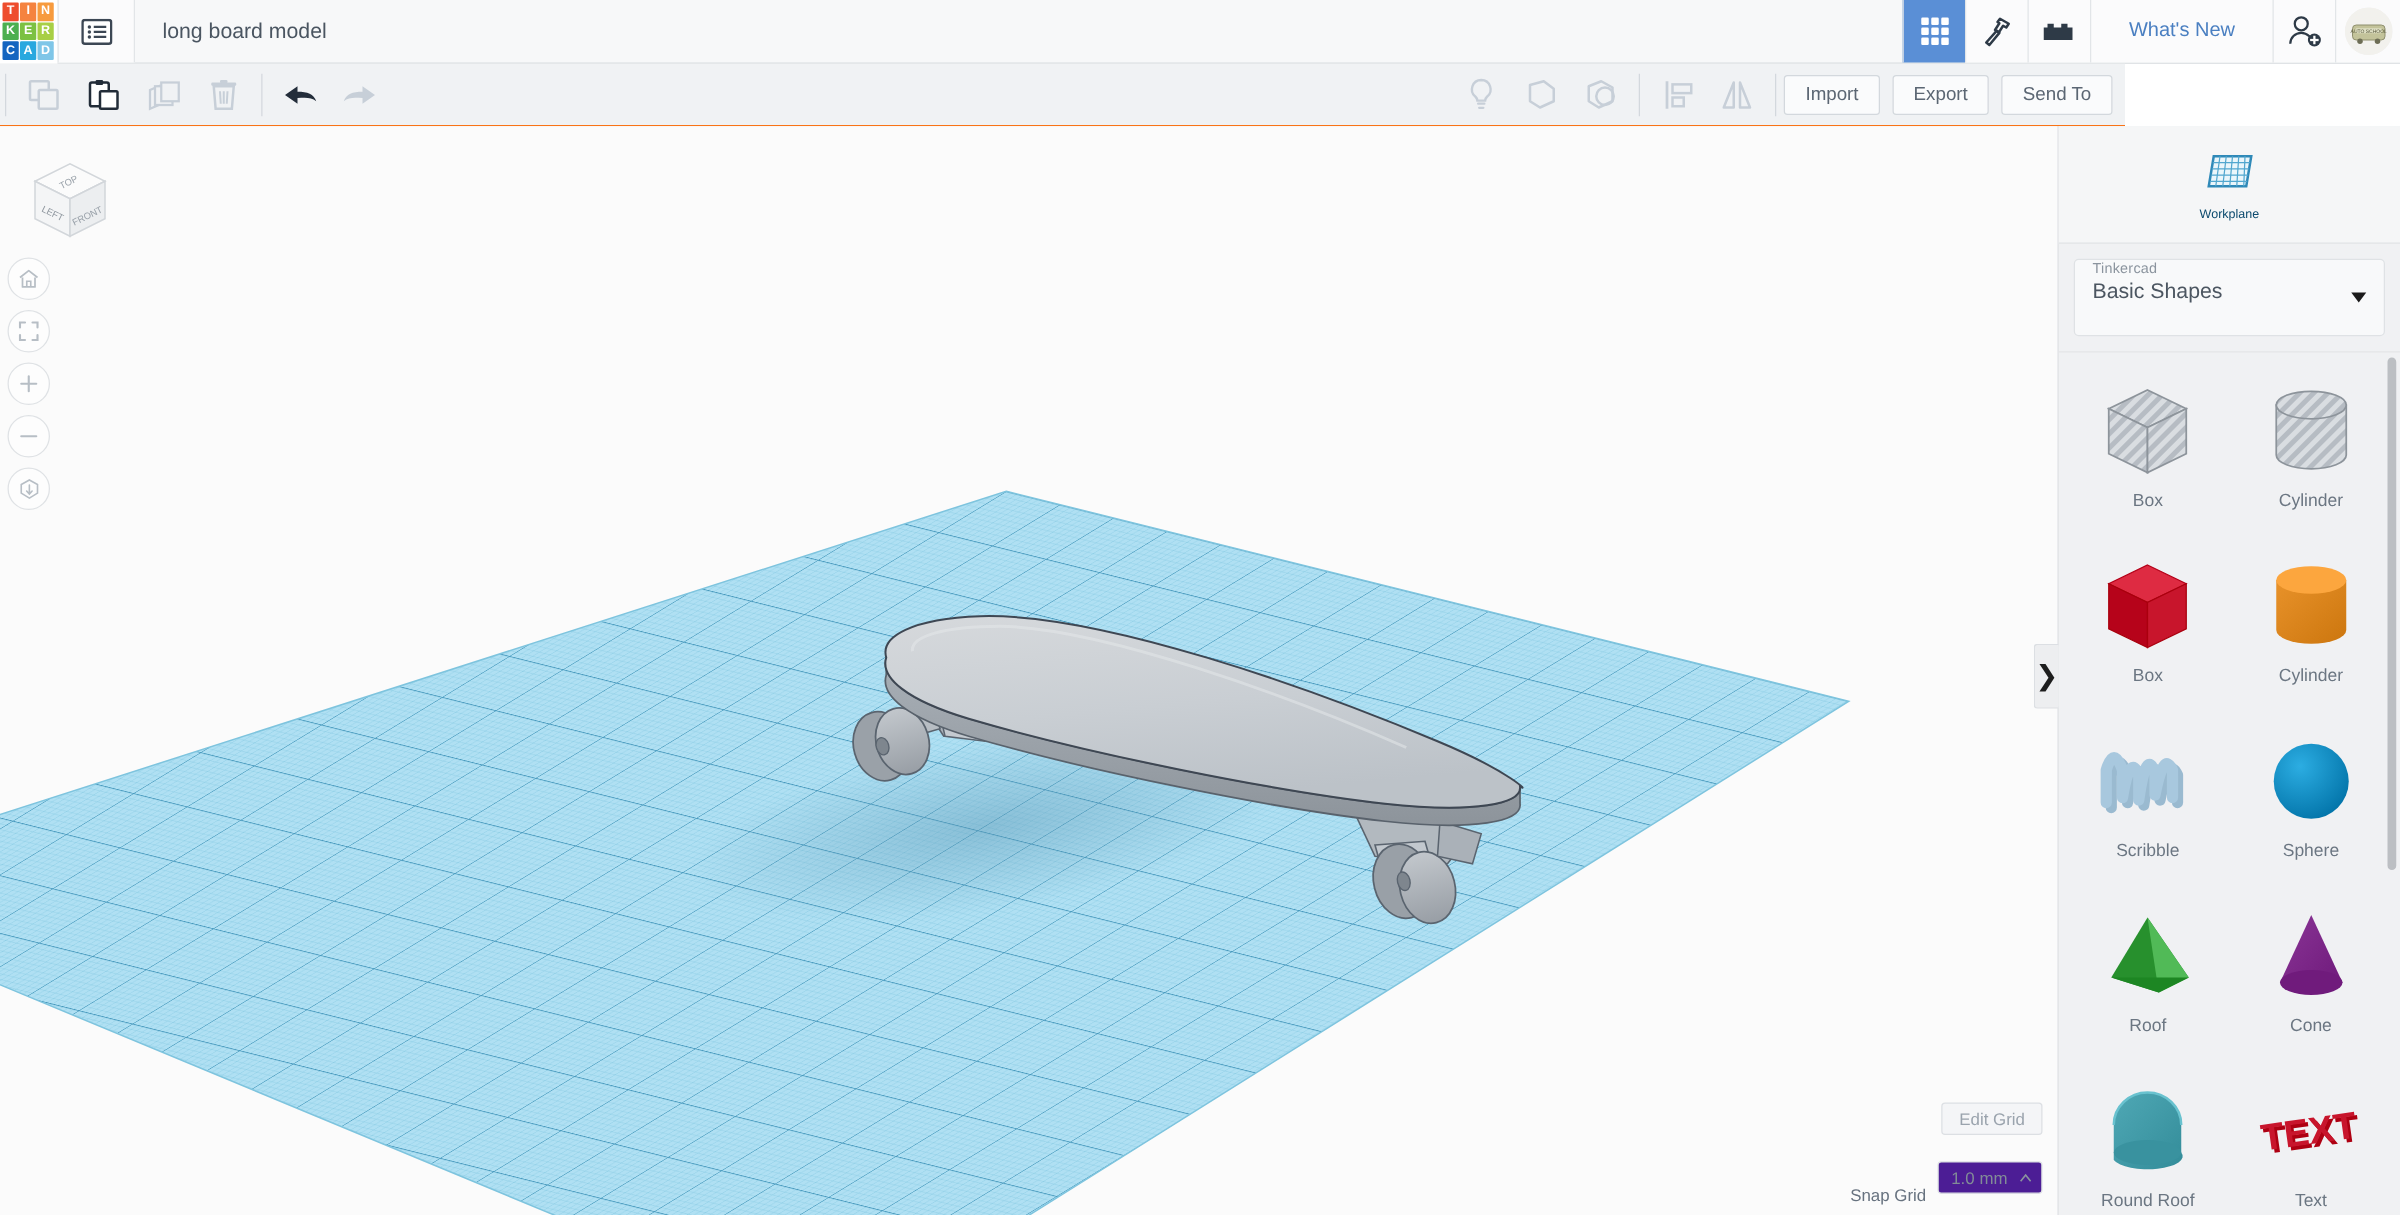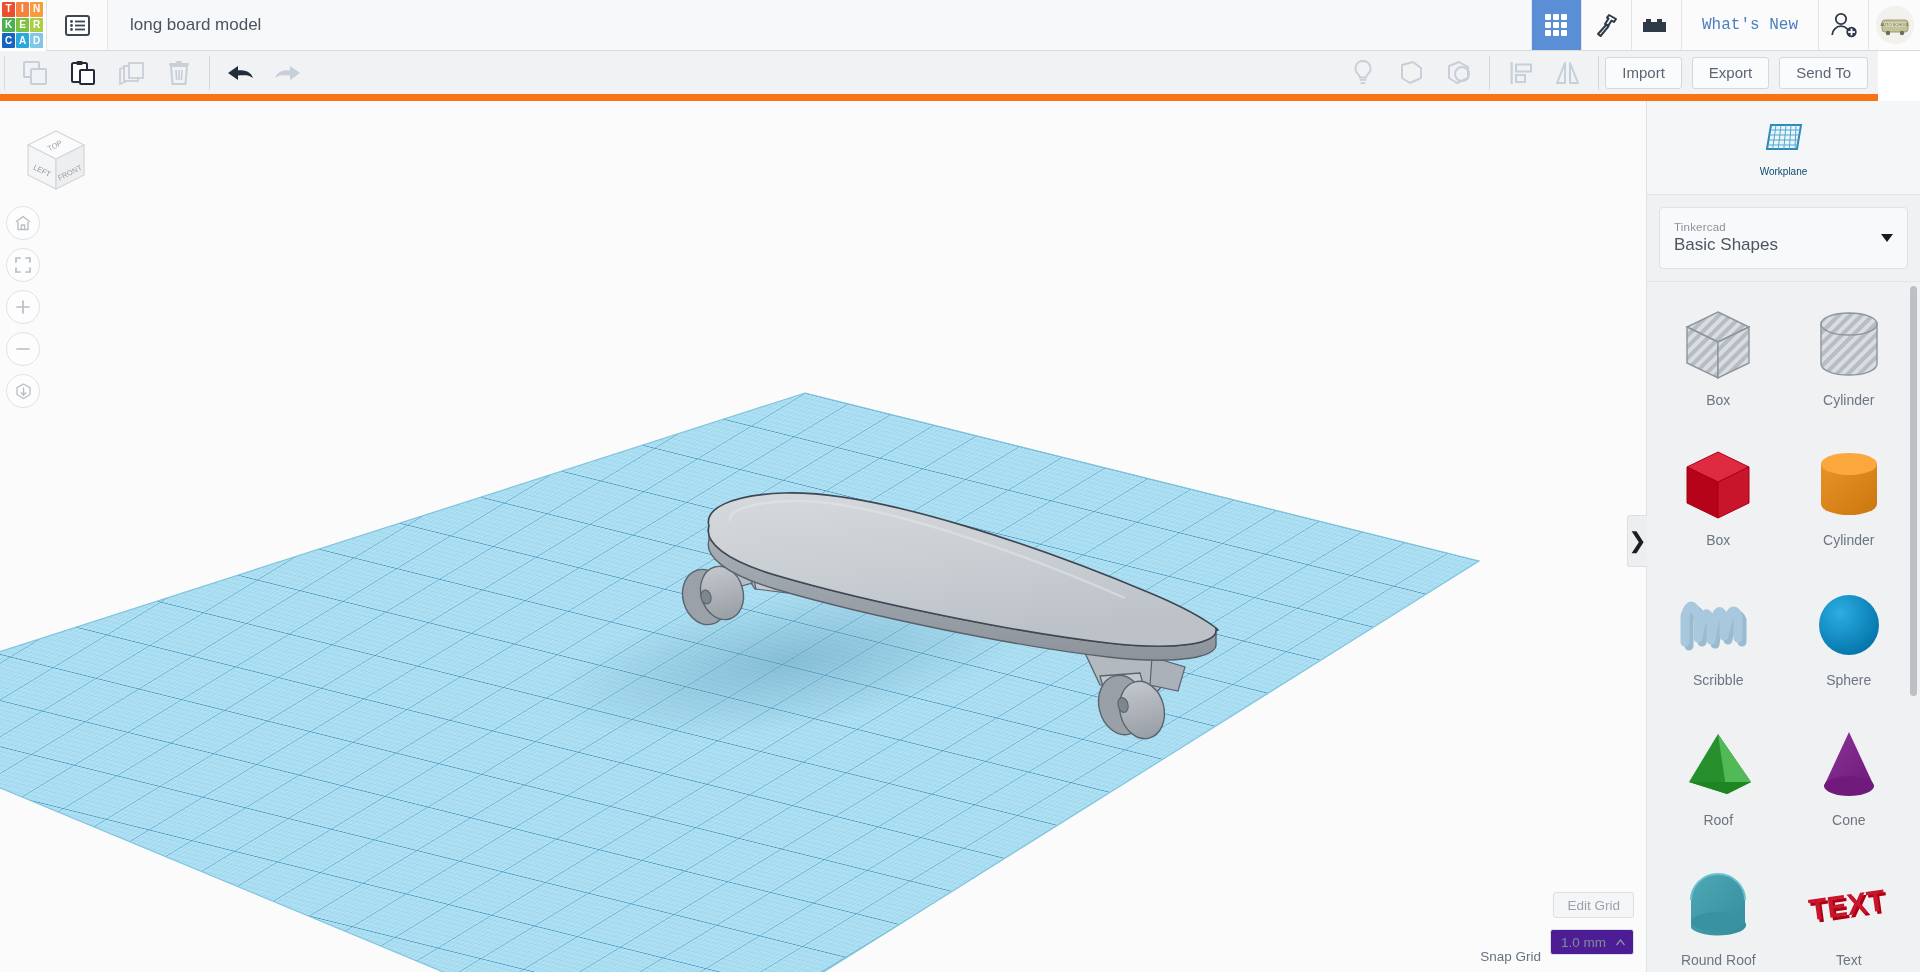--- a/index.html
+++ b/index.html
@@ -35,37 +35,37 @@
     display:flex; align-items:center; padding-left:22px;
     font-size:17px; color:#4a5561; flex:1;
   }
   .hdr-btn {
     width:50px; display:flex; align-items:center; justify-content:center;
     border-left:1px solid #e2e5e8; background:#fbfbfc; cursor:pointer;
   }
   .hdr-btn.active { background:#5a8fd6; }
   #whats-new {
     display:flex; align-items:center; justify-content:center;
-    padding:0 20px; border-left:1px solid #e2e5e8;
-    color:#4a7fc1; font-size:16px; background:#fbfbfc; cursor:pointer;font-family:Liberation Mono, monospace;
+    padding:0 30px; border-left:1px solid #e2e5e8;
+    color:#4a7fc1; font-size:16px; background:#fbfbfc; cursor:pointer;
   }
   #avatar {
     width:52px; display:flex; align-items:center; justify-content:center;
     border-left:1px solid #e2e5e8; background:#fbfbfc; cursor:pointer;
   }
   #avatar-circle {
     width:38px; height:38px; border-radius:50%;
     background:#f0f0ee; overflow:hidden; position:relative;
     display:flex; align-items:center; justify-content:center;
   }
 
   
   #toolbar {
-    position:absolute; left:0; top:51px; width:1878px; height:50px;
-    background:#f0f2f4; border-bottom:7px solid #f97316;
+    position:absolute; left:0; top:51px; width:1700px; height:50px;
+    background:#f0f2f4; border-bottom:1px solid #f97316;
     display:flex; align-items:center;text-align:center;
   }
   .tb-btn {
     width:48px; height:50px; display:flex; align-items:center; justify-content:center;
     cursor:pointer;
   }
   .tb-sep { width:1px; height:34px; background:#d3d8dd; margin:0 6px; }
   .tb-spacer { flex:1; }
   .tb-text-btn {
     height:32px; min-width:76px; padding:0 16px; margin-right:10px;
@@ -85,21 +85,21 @@
   #viewcube { position:absolute; left:18px; top:22px; width:75px; height:75px; }
   .vc-btn {
     position:absolute; left:6px; width:34px; height:34px; border-radius:50%;
     border:1px solid #dfe2e5; background:rgba(255,255,255,0.55);
     display:flex; align-items:center; justify-content:center; cursor:pointer;
   }
 
   
   #grid-controls {
     position:absolute; right:12px; bottom:8px;
-    display:flex; flex-direction:column; align-items:flex-end; gap:2px;
+    display:flex; flex-direction:column; align-items:flex-end; gap:12px;
   }
   #edit-grid-btn {
     height:26px; padding:0 13px; border:1px solid #dcdfe3; border-radius:3px;
     background:#f4f5f7; color:#9aa3ad; font-size:13.5px;
     display:flex; align-items:center; cursor:pointer;
   }
   #snap-row { display:flex; align-items:center; gap:9px; }
   #snap-label { font-size:13.5px; color:#67727f;margin-top:29px; }
   #snap-select {
     height:26px; padding:0 8px 0 10px; border:1px solid #dcdfe3; border-radius:3px;
@@ -118,21 +118,21 @@
     background:#f5f6f7;
   }
   .panel-tool {
     flex:1; display:flex; flex-direction:column; align-items:center;
     justify-content:center; gap:7px; cursor:pointer;
   }
   .panel-tool-label { font-size:10px; color:#0c4a6e; }
   #shape-picker {
     margin:12px; height:62px; background:#f8f9fa;
     border:1px solid #dfe2e5; border-radius:4px;
-    padding:13px 14px; position:relative; cursor:pointer;
+    padding:1px 14px; position:relative; cursor:pointer;
   }
   #picker-sub { font-size:11.5px; color:#8b949e; letter-spacing:.2px; }
   #picker-main { font-size:17px; color:#4c5661; margin-top:2px; }
   #picker-caret {
     position:absolute; right:14px; top:50%; transform:translateY(-50%);
     width:0; height:0; border-left:6px solid transparent;
     border-right:6px solid transparent; border-top:8px solid #1b1b1b;
   }
   #shapes-scroll {
     flex:1; overflow:hidden; position:relative;

